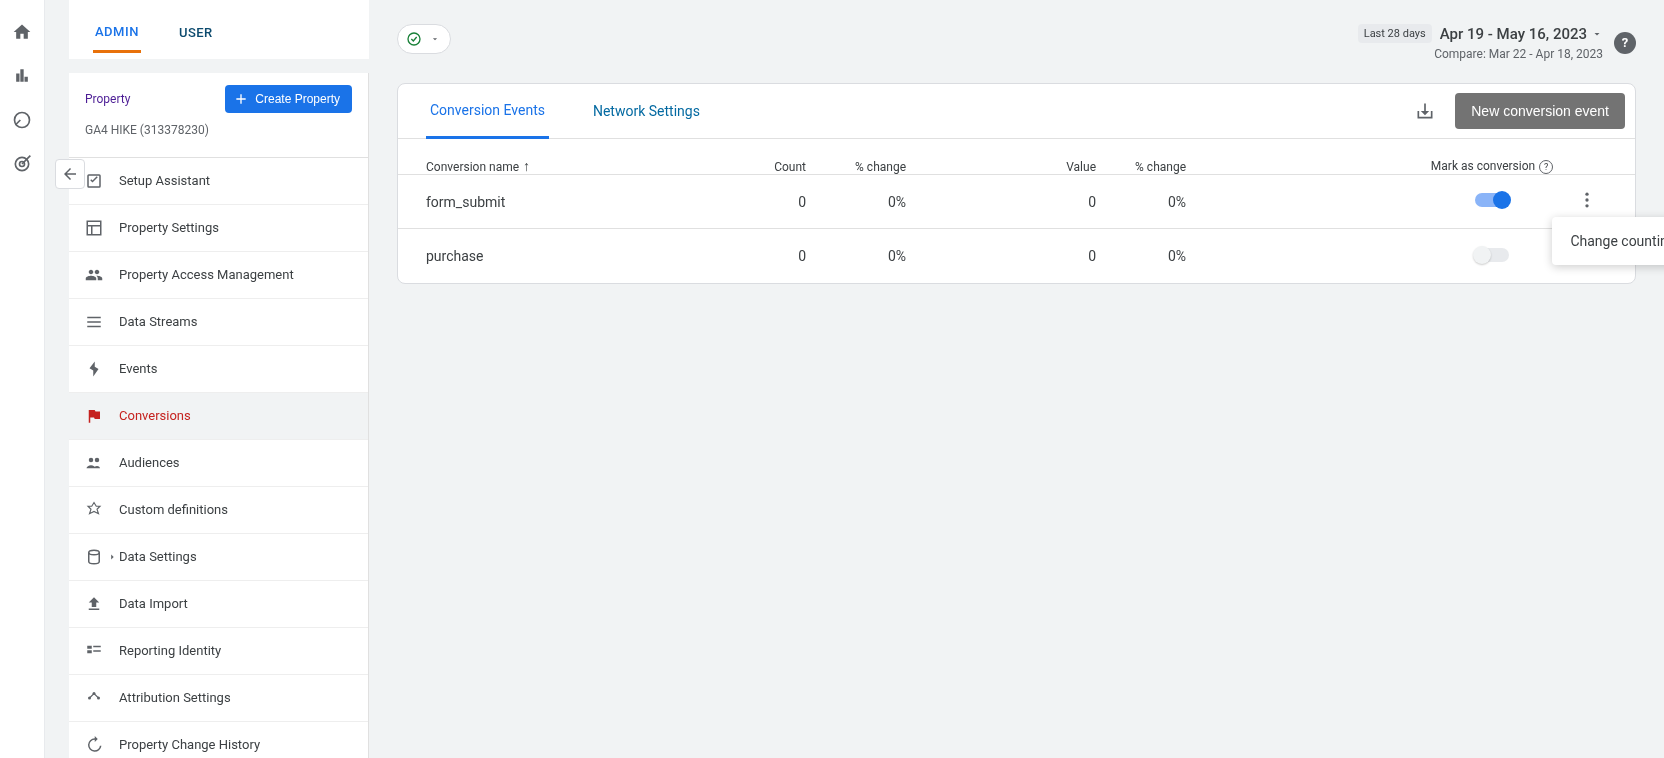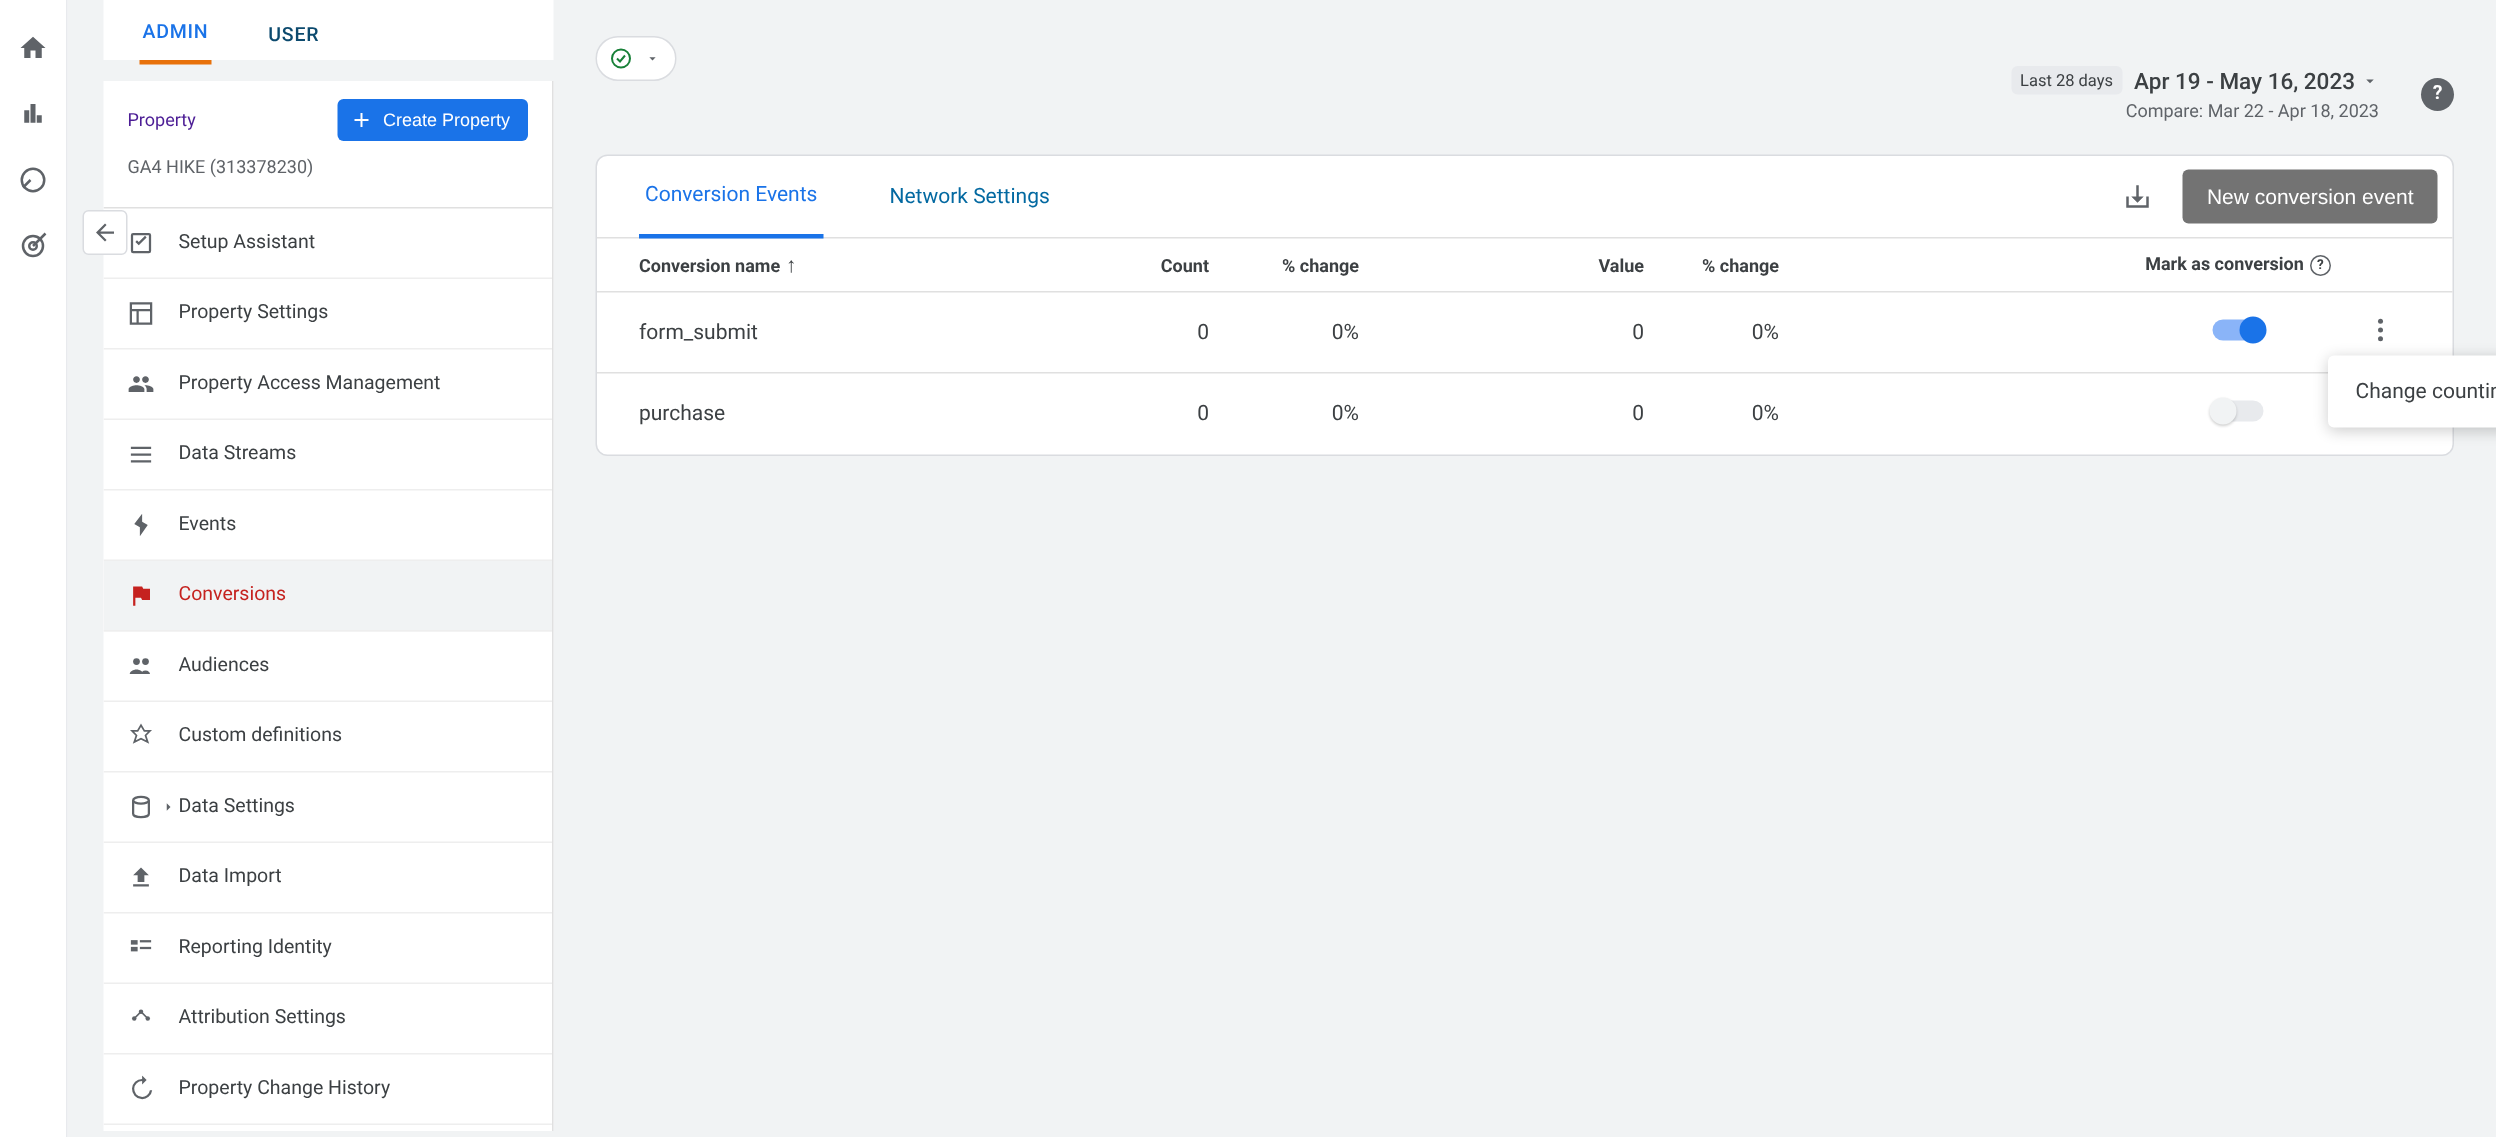--- a/index.html
+++ b/index.html
@@ -5,21 +5,21 @@
   * { box-sizing: border-box; margin: 0; padding: 0; }
   body { font-family: Roboto, 'Helvetica Neue', Arial, sans-serif; font-size: 13px; color: #3c4043; background: #f1f3f4; overflow: hidden; }
   .app { display: flex; width: 1664px; height: 758px; }
 
   
   .rail { width: 45px; background: #fff; display: flex; flex-direction: column; align-items: center; padding-top: 22px; gap: 24px; border-right: 1px solid #e8eaed; }
   .rail-ico { width: 20px; height: 20px; fill: #5f6368; cursor: pointer; }
 
   
   .leftcol { display: flex; flex-direction: column; }
-  .admin-tabs { height: 40px; display: flex; align-items: center; gap: 36px; padding-left: 24px; padding-top: 3px; }
+  .admin-tabs { height: 59px; display: flex; align-items: center; gap: 36px; padding-left: 24px; padding-top: 3px; }
   .atab { font-size: 13px; font-weight: 500; letter-spacing: .5px; color: #0c4a6e; padding: 14px 2px 11px; cursor: pointer; }
   .atab.active { color: #1a73e8; border-bottom: 3px solid #e8710a; }
 
   .sidepanel-wrap { position: relative; margin-top: 14px; }
   .sidepanel { width: 300px; background: #fff; border-right: 1px solid #e0e0e0; position: relative; height: 700px; overflow-y: auto; margin-left: 24px; }
   .sidepanel::-webkit-scrollbar { width: 8px; }
   .sidepanel::-webkit-scrollbar-thumb { background: #dadce0; border-radius: 4px; }
 
   .prop-head { padding: 12px 16px 8px 16px; }
   .prop-row { display: flex; align-items: center; justify-content: space-between; margin-bottom: 10px; }
@@ -37,39 +37,39 @@
   .nav-item.ds { gap: 8px; }
   .back-chip { position: absolute; left: 10px; top: 86px; width: 30px; height: 30px; border: 1px solid #dadce0; border-radius: 4px; background: #fff; display: flex; align-items: center; justify-content: center; cursor: pointer; z-index: 3;}
   .back-chip svg { width: 18px; height: 18px; fill: #5f6368; }
 
   
   .main { flex: 1; padding: 24px 28px 0 28px; display: flex; flex-direction: column; }
   .topline { display: flex; align-items: flex-start; justify-content: space-between; margin-bottom: 22px; }
   .statchip { border: 1px solid #dadce0; border-radius: 18px; padding: 6px 10px 6px 8px; display: inline-flex; align-items: center; gap: 8px; background: #fff; cursor: pointer; }
   .statchip .ok { width: 16px; height: 16px; }
   .statchip .dd { width: 10px; height: 10px; fill: #5f6368; }
-  .daterange { display: flex; align-items: center; gap: 28px; margin-top: 20px; }
+  .daterange { display: flex; align-items: center; gap: 11px; }
   .dr-body { text-align: right; }
   .dr-top { display: flex; align-items: center; gap: 8px; justify-content: flex-end; }
   .dr-badge { background: #e8eaed; border-radius: 4px; font-size: 11px; padding: 3px 6px; color: #3c4043; }
   .dr-main { font-size: 15px; font-weight: 500; color: #3c4043; display: inline-flex; align-items: center; gap: 4px; cursor: pointer; }
   .dr-main svg { width: 12px; fill: #5f6368; }
   .dr-cmp { font-size: 12px; color: #5f6368; margin-top: 4px; }
   .help-circ { width: 22px; height: 22px; border-radius: 50%; background: #5f6368; color: #fff; display: flex; align-items: center; justify-content: center; font-size: 13px; font-weight: 700; cursor: pointer; }
 
   .card { background: #fff; border: 1px solid #dadce0; border-radius: 8px; overflow: visible; }
   .card-tabs { display: flex; align-items: center; border-bottom: 1px solid #e0e0e0; padding-left: 28px; position: relative; }
   .ctab { padding: 18px 4px; font-size: 14px; color: #0369a1; margin-right: 40px; cursor: pointer; }
   .ctab.act { color: #1a73e8; border-bottom: 3px solid #1a73e8; margin-bottom: -1px; text-align: center; }
   .card-actions { margin-left: auto; display: flex; align-items: center; gap: 20px; padding-right: 10px; }
   .dl-ico { width: 20px; height: 20px; fill: #5f6368; cursor: pointer; }
   .newbtn { background: #737373; color: #fff; border: none; border-radius: 4px; font-size: 14px; padding: 10px 16px; cursor: pointer; margin: 8px 0; }
 
   .thead, .trow { display: flex; align-items: center; padding: 0 28px; }
-  .thead { height: 36px; font-size: 12px; font-weight: 700; color: #3c4043; border-bottom: 1px solid #e0e0e0; }
+  .thead { height: 36px; font-size: 12px; font-weight: 400; color: #3c4043; border-bottom: 1px solid #e0e0e0; align-items: flex-end; }
   .trow { height: 54px; font-size: 14px; color: #3c4043; border-bottom: 1px solid #e0e0e0; position: relative; }
   .trow:last-child { border-bottom: none; }
   .c-name { flex: 0 0 320px; }
   .c-count { flex: 0 0 60px; text-align: right; }
   .c-chg1 { flex: 0 0 100px; text-align: right; }
   .c-sp1 { flex: 0 0 130px; }
   .c-val { flex: 0 0 60px; text-align: right; }
   .c-chg2 { flex: 0 0 90px; text-align: right; }
   .c-sp2 { flex: 1; }
   .c-mark { flex: 0 0 150px; text-align: center; }

